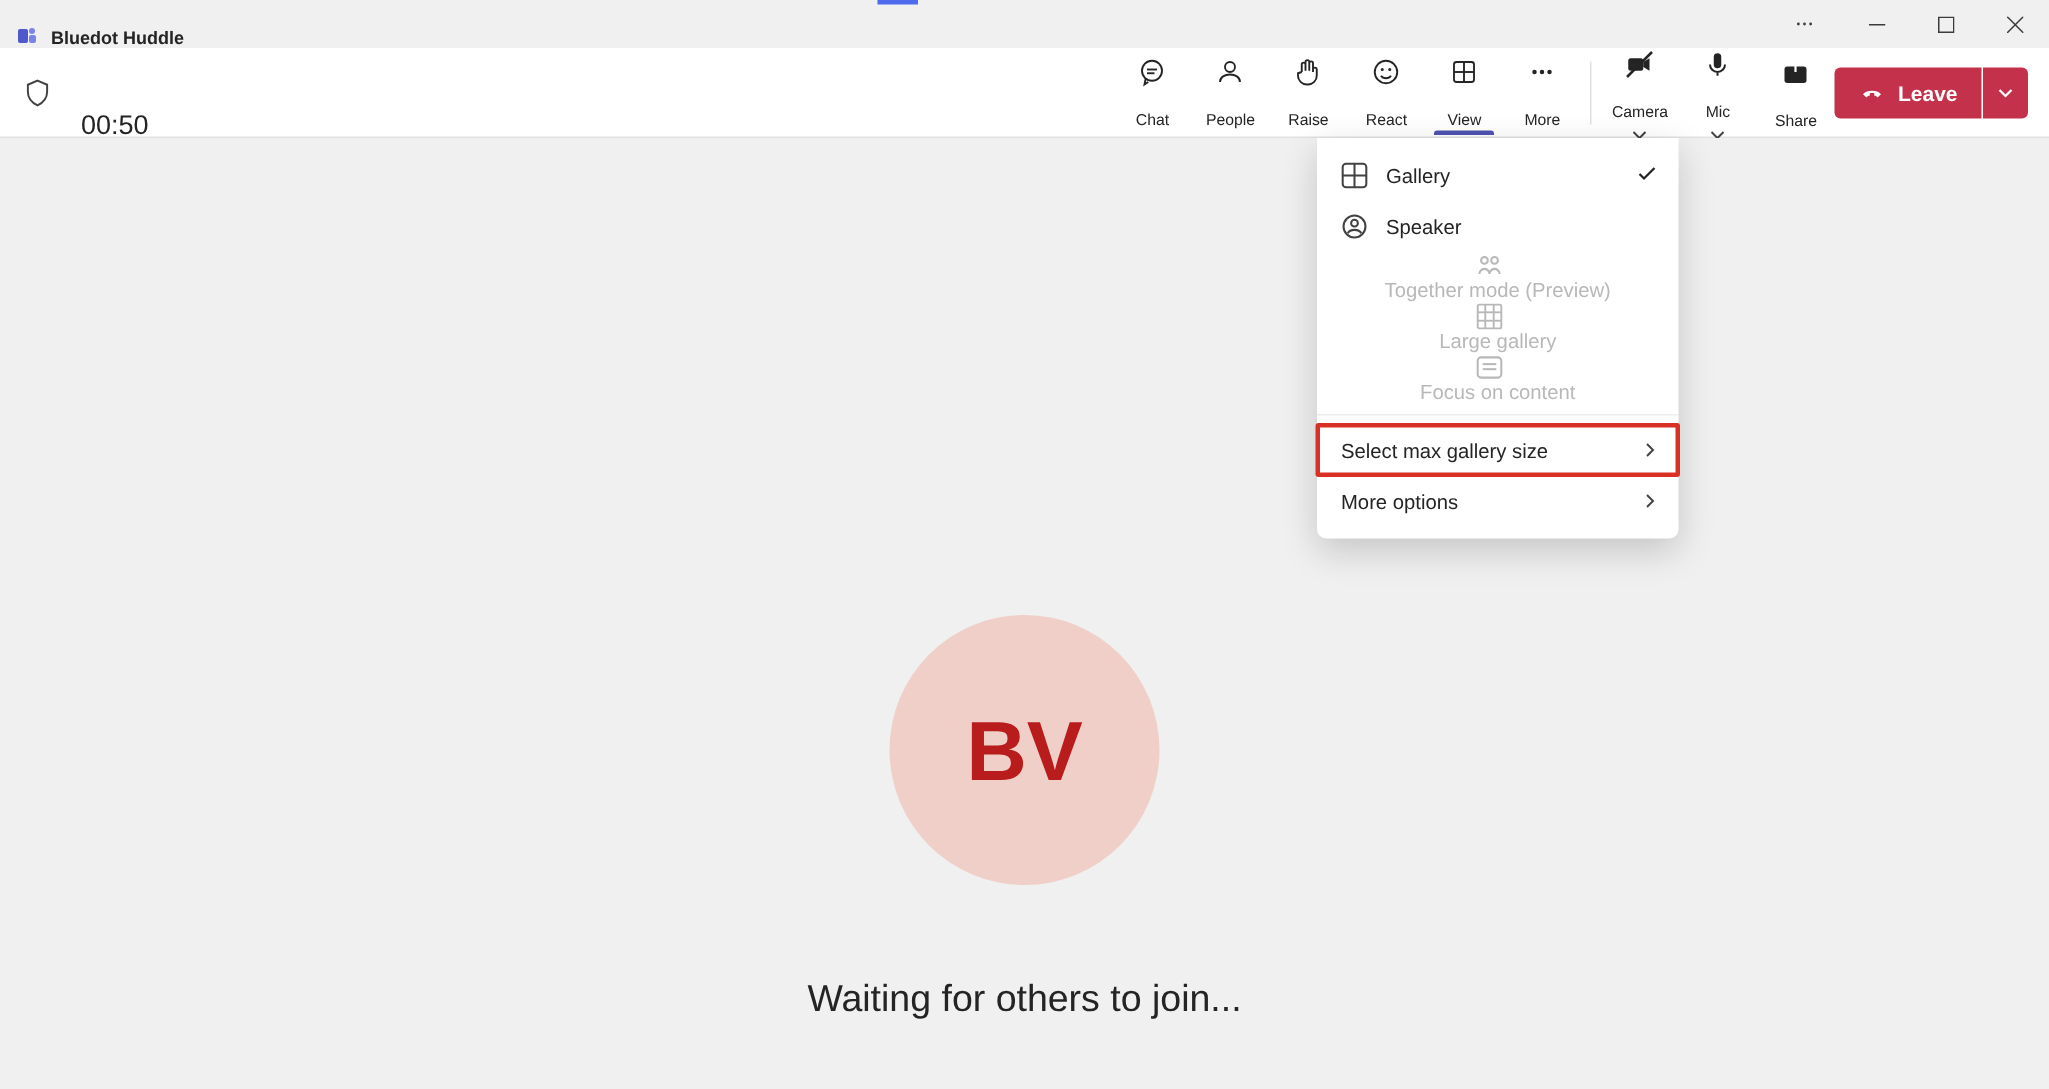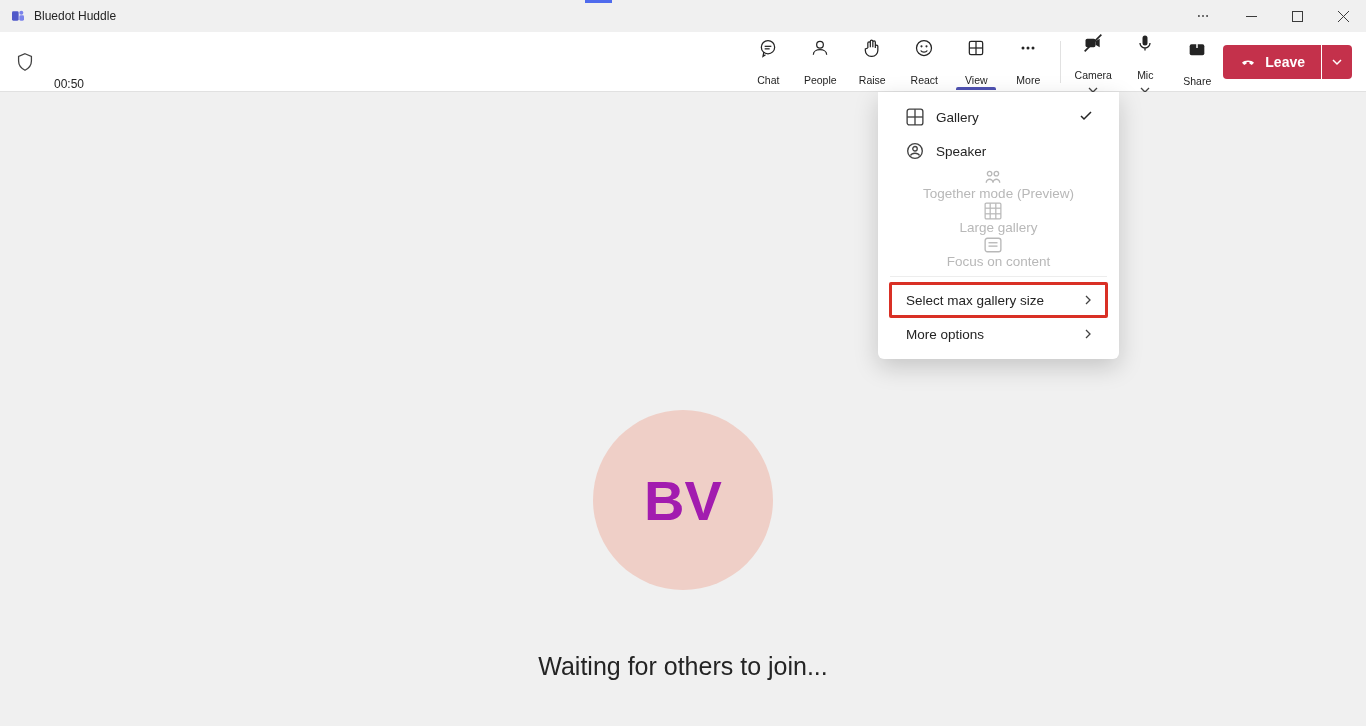--- a/index.html
+++ b/index.html
@@ -3,74 +3,75 @@
 <meta charset="utf-8">
 <style>
   * { box-sizing: border-box; margin: 0; padding: 0; font-family: "Segoe UI", Arial, sans-serif; }
   html, body { width: 1366px; height: 726px; background: #f0f0f0; overflow: hidden; }
 
   
   .titlebar {
     height: 32px;
     background: #f0f0f0;
     display: flex;
-    align-items: center;
+    align-items: flex-end;
     padding-left: 10px;
     position: relative;
+    font-weight: bold;
   }
   .titlebar .app-icon { width: 16px; height: 16px; margin-right: 8px; }
   .titlebar .title { font-size: 12px; color: #242424; }
   .window-controls { position: absolute; right: 0; top: 0; display: flex; }
   .window-btn { width: 46px; height: 32px; display:flex; align-items:center; justify-content:center; color:#3b3b3b;}
   .titlebar .more { position:absolute; right: 140px; top:0; width:46px; height:32px; display:flex; align-items:center; justify-content:center; }
   .accent-tab { position:absolute; top:0; left:585px; width:27px; height:3px; background:#4f6bed; }
 
   
   .toolbar {
     height: 60px;
     background: #fff;
     border-bottom: 1px solid #e1e1e1;
     display: flex;
     align-items: center;
     padding: 0 14px;
     position: relative;
   }
   .shield { width:22px; height:22px; display:flex; align-items:center; justify-content:center; margin-right:18px;}
-  .timer { font-size: 12px; color: #242424; margin-top: 44px; }
+  .timer { font-size: 18px; color: #242424; margin-top: 44px; }
   .tool-buttons { position:absolute; right:14px; top:0; height:60px; display:flex; align-items:center; }
   .tbtn { display:flex; flex-direction:column; align-items:center; justify-content:center; width:52px; height:56px; cursor:pointer; color:#242424; position:relative;}
   .tbtn svg { width:20px; height:20px; }
   .tbtn .lbl { font-size:10.5px; margin-top:16px; color:#242424; }
   .tbtn.active::after{ content:""; position:absolute; bottom:0; left:6px; right:6px; height:3px; background:#4f52b2; border-radius:2px 2px 0 0;}
   .vsep { width:1px; height:42px; background:#e1e1e1; margin:0 6px; }
   .tbtn-combo { display:flex; align-items:center;flex-direction:column; }
   .chev { width:20px; display:flex; align-items:center; justify-content:center; cursor:pointer;}
   .chev svg{ width:10px; height:10px; }
   .share-btn svg { width:22px; height:22px;}
   .leave-group { display:flex; margin-left:0; }
   .leave-main { background:#c4314b; color:#fff; border-radius:4px 0 0 4px; display:flex; align-items:center; padding:0 16px; height:34px; font-size:14px; font-weight:600;}
   .leave-main svg{ width:18px; height:18px; margin-right:8px; }
   .leave-drop { background:#c4314b; color:#fff; width:30px; height:34px; border-radius:0 4px 4px 0; display:flex; align-items:center; justify-content:center; margin-left:1px;}
   .leave-drop svg { width:10px; height:10px; }
 
   
   .stage { position:absolute; top:92px; left:0; right:0; bottom:0; background:#f0f0f0; }
-  .avatar-circle { width:180px; height:180px; border-radius:50%; background:#efcfc7; color:#a21caf; display:flex; align-items:center; justify-content:center; font-size:56px; font-weight:600; position:absolute; left:50%; top:318px; transform:translateX(-50%);}
+  .avatar-circle { width:180px; height:180px; border-radius:50%; background:#efcfc7; color:#b91c1c; display:flex; align-items:center; justify-content:center; font-size:56px; font-weight:600; position:absolute; left:50%; top:318px; transform:translateX(-50%);}
   .waiting { position:absolute; left:50%; top:560px; transform:translateX(-50%); font-size:25px; color:#242424; font-weight:500;text-align:right;}
 
   
   .dropdown {
     position: absolute;
     top: 92px;
     left: 878px;
     width: 241px;
     background: #fff;
     border-radius: 0 0 6px 6px;
     box-shadow: 0 8px 24px rgba(0,0,0,0.18);
-    padding: 8px 12px;
+    padding: 8px 0;
     z-index: 100;
   }
   .dd-item { height:34px; display:flex; align-items:center; padding:0 16px; font-size:13.5px; color:#242424; cursor:pointer; position:relative;}
   .dd-item.disabled { color:#b8b8b8; cursor:default;flex-direction:column;}
   .dd-item .ico { width:18px; height:18px; margin-right:12px; display:flex; align-items:center; justify-content:center;}
   .dd-item .check { position:absolute; right:14px; }
   .dd-sep { height:1px; background:#ededed; margin:6px 0; }
   .dd-item.hl { outline:3px solid #d93025; outline-offset:-2px; border-radius:1px;}
   .dd-arrow { position:absolute; right:14px; }
 </style>

